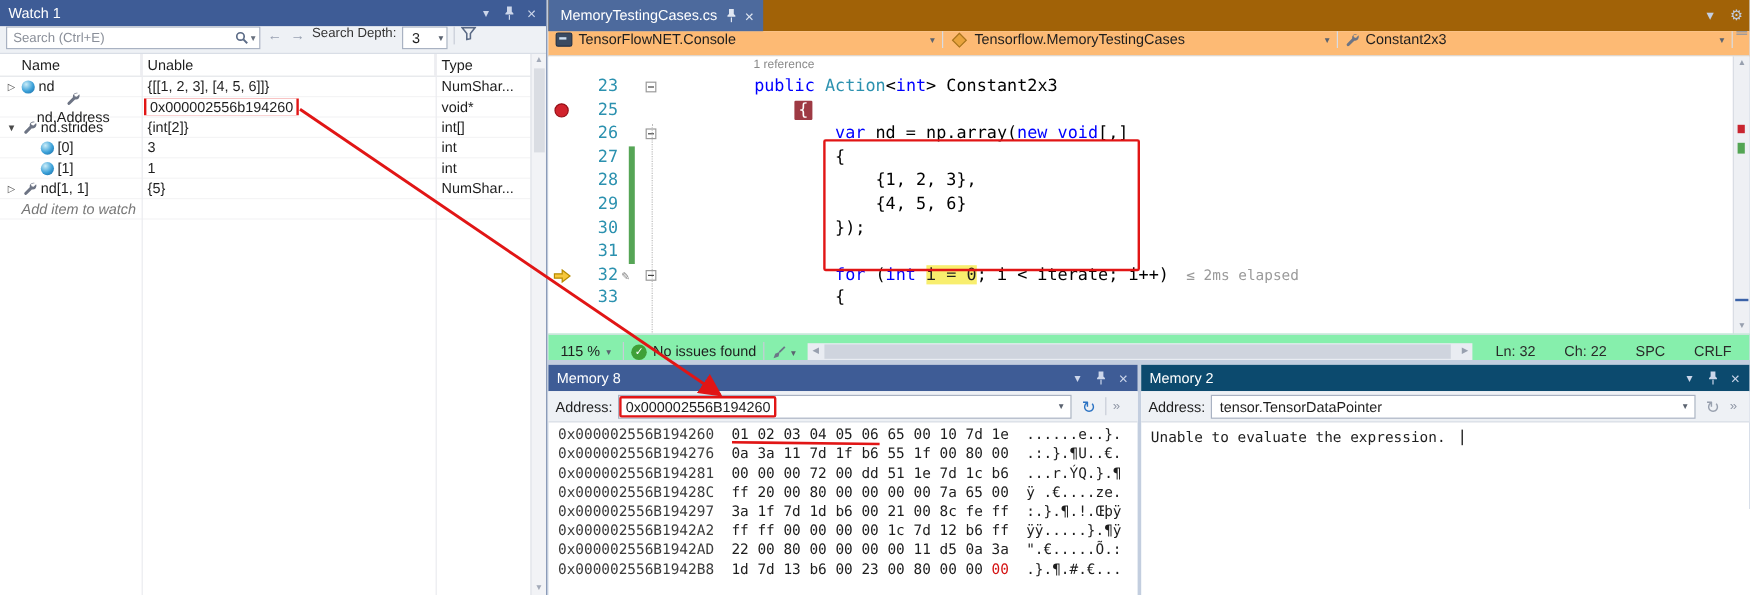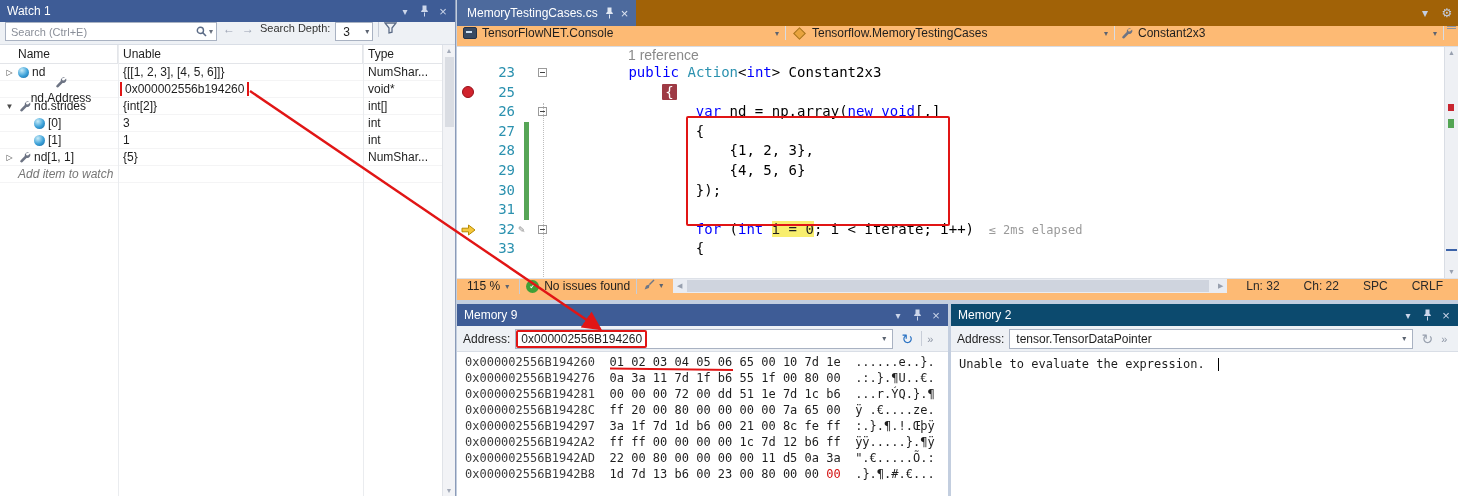--- a/index.html
+++ b/index.html
@@ -65,21 +65,21 @@
 .crumb{flex:1;display:flex;align-items:center;gap:5px;padding:0 6px;border-right:1px solid #d8dce3;font-size:12px;min-width:0}
 .crumb .cmb-arr{margin-left:auto}
 .split-handle{width:14px;display:flex;align-items:center;justify-content:center}
 .split-handle i{display:block;width:9px;border-top:3px double #8a93a3}
 .ic-console{width:14px;height:12px;background:#3a4a61;border:1px solid #243248;border-radius:2px;position:relative;flex:none}
 .ic-console i{position:absolute;left:2px;top:3px;width:6px;height:2px;background:#cfe0f2}
 .ic-class{width:9px;height:9px;background:#e8a33d;border:1px solid #a8741f;transform:rotate(45deg);margin:0 3px;flex:none}
 
 
 .code-area{position:absolute;left:0;top:47px;width:987px;height:231px;background:#fff;overflow:hidden}
-.codelens{height:16px;line-height:16px;padding-left:171px;font-size:14px;color:#8a8a8a}
+.codelens{height:16px;line-height:16px;padding-left:171px;font-size:10px;color:#8a8a8a}
 .code-line{display:flex;height:19.6px;font:14px/19.6px "DejaVu Sans Mono",monospace}
 .cl-gutter{width:22px;flex:none;display:flex;align-items:center;justify-content:center}
 .bp-dot{width:12px;height:12px;border-radius:50%;background:#d1232d;border:1px solid #971018}
 .cl-num{width:44px;flex:none;text-align:right;padding-right:8px;color:#2b91af}
 .cl-chg{width:10px;flex:none;position:relative}
 .pencil{position:absolute;left:-5px;top:2px;font-size:11px;color:#8a8a8a;line-height:15px}
 .cl-out{width:18px;flex:none;display:flex;align-items:center;justify-content:center}
 .obox{width:9px;height:9px;border:1px solid #9b9b9b;background:#fff;position:relative}
 .obox::after{content:"";position:absolute;left:1px;right:1px;top:3px;border-top:1px solid #444}
 .cl-text{white-space:pre;flex:1;padding-left:10px}
@@ -93,21 +93,21 @@
 .outline-vline{position:absolute;left:86px;top:56px;height:182px;border-left:1px dotted #bdbdbd}
 
 
 .vscroll{position:absolute;right:0;top:47px;width:14px;height:231px;background:#eef0f4;border-left:1px solid #d9dde4}
 .sarr{color:#98a0af;font-size:7px;display:block;text-align:center;line-height:12px}
 .vscroll .bot{position:absolute;bottom:0;left:0;right:0}
 .mark{position:absolute;left:3px;width:6px}
 .mark.red{top:57px;height:7px;background:#c8252f}
 .mark.green{top:72px;height:9px;background:#53a553}
 .mark.blue{top:202px;left:1px;width:11px;height:2px;background:#3a62a8}
-.edbottom{position:absolute;left:0;bottom:0;width:100%;height:22px;background:#fdba74;border-top:1px solid #dde1e8;display:flex;align-items:flex-start;padding:0 6px;gap:6px;font-size:12px}
+.edbottom{position:absolute;left:0;bottom:0;width:100%;height:22px;background:#86efac;border-top:1px solid #dde1e8;display:flex;align-items:flex-end;padding:0 6px;gap:6px;font-size:12px}
 .zoom{display:flex;align-items:center;gap:5px;padding:0 4px}
 .health{display:flex;align-items:center;gap:5px}
 .chk{width:13px;height:13px;border-radius:50%;background:#3fa037;color:#fff;font-size:9px;display:flex;align-items:center;justify-content:center}
 .cleanup{display:flex;align-items:center;gap:3px}
 .hscroll{flex:1;height:14px;background:#e9ecf2;display:flex;align-items:center;position:relative;margin:0 4px}
 .hscroll .sarr{width:13px}
 .hthumb{position:absolute;left:14px;right:18px;top:1px;bottom:1px;background:#cfd4de}
 .stat{margin:0 9px;color:#2a2a2a}
 
 
@@ -428,21 +428,21 @@
     </div>
     <span class="stat">Ln: 32</span>
     <span class="stat">Ch: 22</span>
     <span class="stat">SPC</span>
     <span class="stat">CRLF</span>
   </div>
 </section>
 
 <section id="memory1-panel">
   <header class="ptitle active">
-    <span>Memory 9</span>
+    <span>Memory 8</span>
     <span class="sp"></span>
     <span class="ticon">▾</span>
     <span class="ticon">
         <svg width="9" height="12" viewBox="0 0 9 12" fill="currentColor">
           <path d="M2.5.5h4v4.2l1.3 1.3v1H1.2v-1l1.3-1.3zM4 7.5h1V11.5H4z"></path>
         </svg>
       </span>
     <span class="ticon x">×</span>
   </header>
   <div class="mtoolbar">

